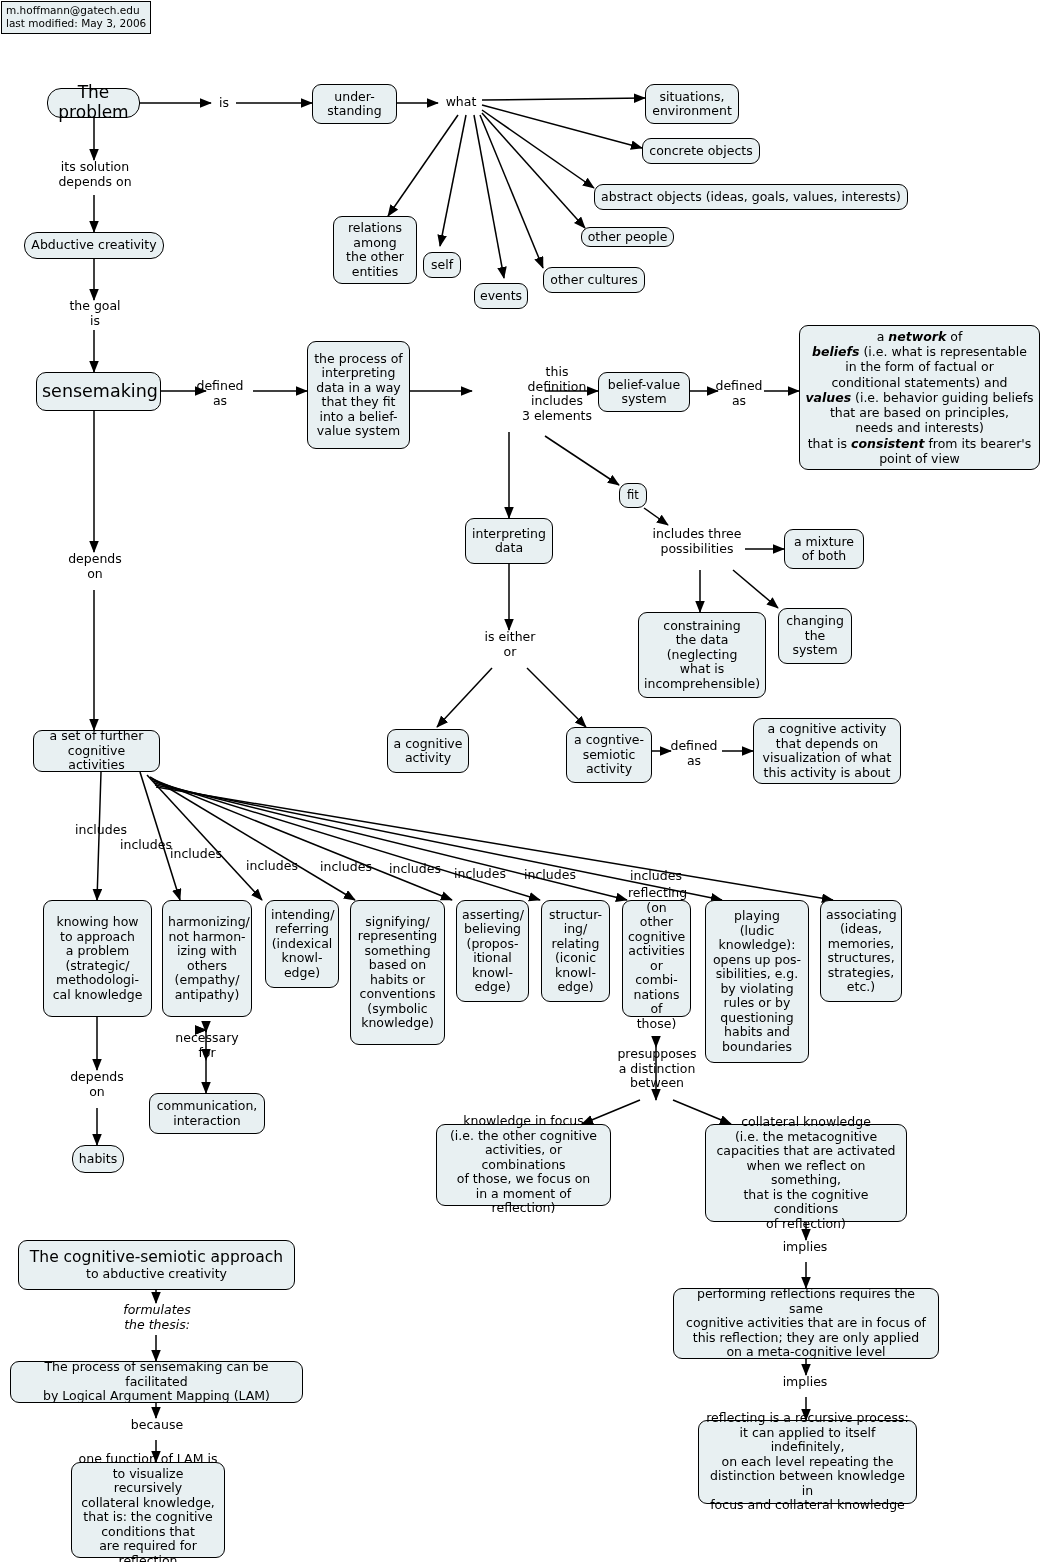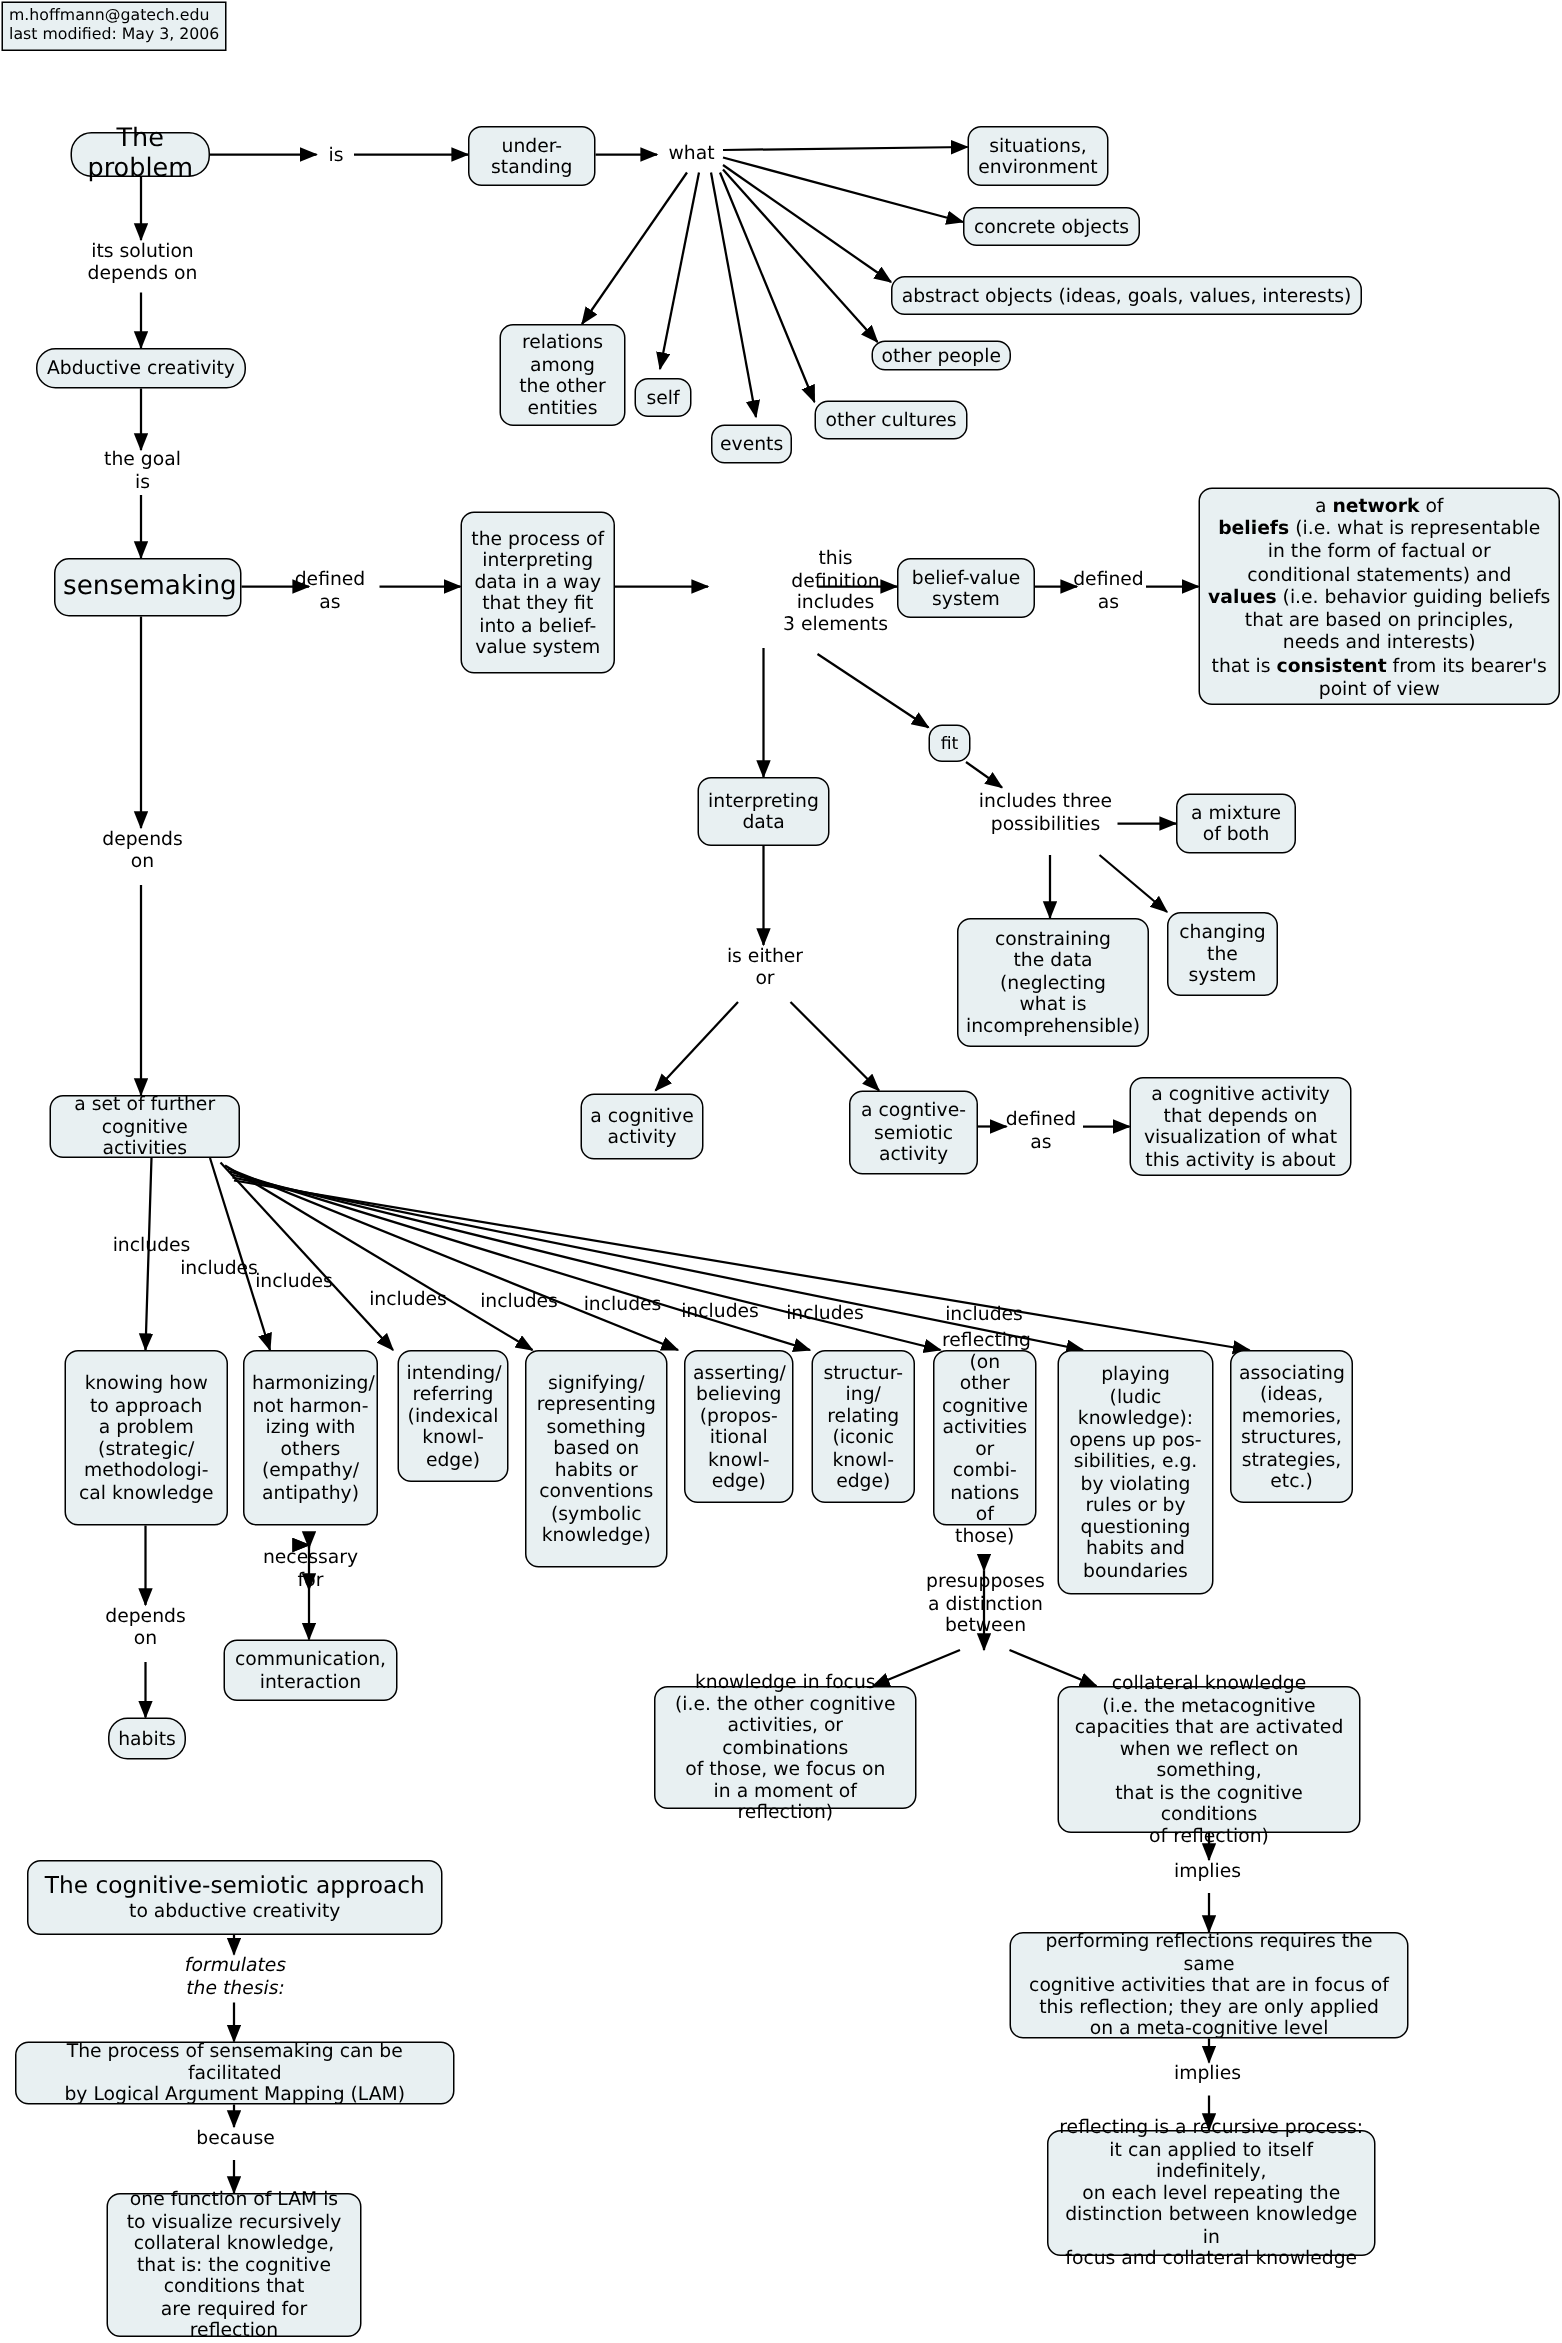--- a/index.html
+++ b/index.html
@@ -11,21 +11,21 @@
   .node{position:absolute;box-sizing:border-box;background:#e8f0f2;border:1.4px solid #000;
         border-radius:9px;display:flex;align-items:center;justify-content:center;
         text-align:center;line-height:1.16;padding:3px 5px;z-index:2;}
   .node span{display:block;width:100%;}
   .lbl{position:absolute;background:transparent;text-align:center;line-height:1.16;
        white-space:pre;z-index:3;}
   .stamp{position:absolute;left:1px;top:1px;background:#e8f0f2;border:1.2px solid #000;
          border-radius:0;padding:2px 4px 3px 4px;text-align:left;line-height:1.25;
          font-size:10.5px;z-index:4;} .f11{font-size:11.5px;} .f12{font-size:12.5px;}
   .f13{font-size:17px;} .f17{font-size:17.5px;} .f15{font-size:15.5px;}
-  b{font-weight:bold;}
+  b{font-weight:bold;font-style:italic;}
 </style>
 </head>
 <body>
 
 <div id="canvas">
 
   <svg id="edges" viewBox="0 0 1041 1562">
     <defs>
       <marker id="ah" markerWidth="9" markerHeight="9" refX="7.4" refY="3.2" orient="auto" markerUnits="strokeWidth">
         <path d="M0,0 L8,3.2 L0,6.4 z" fill="#000"></path>
@@ -285,21 +285,21 @@
 
   <div class="node" style="left:18px;top:1240px;width:277px;height:50px;flex-direction:column;">
     <span class="f15">The cognitive-semiotic approach</span>
     <span class="f12">to abductive creativity</span>
     </div>
 
   <div class="node f12" style="left:10px;top:1361px;width:293px;height:42px;white-space:pre-line;">
     <span>The process of sensemaking can be facilitated
 by Logical Argument Mapping (LAM)</span></div>
 
-  <div class="node f12" style="left:71px;top:1462px;width:170px;height:96px;white-space:pre-line;">
+  <div class="node f12" style="left:71px;top:1462px;width:154px;height:96px;white-space:pre-line;">
     <span>one function of LAM is
 to visualize recursively
 collateral knowledge,
 that is: the cognitive
 conditions that
 are required for reflection</span></div>
 
   <div class="node f12" style="left:43px;top:900px;width:109px;height:117px;white-space:pre-line;">
     <span>knowing how
 to approach

